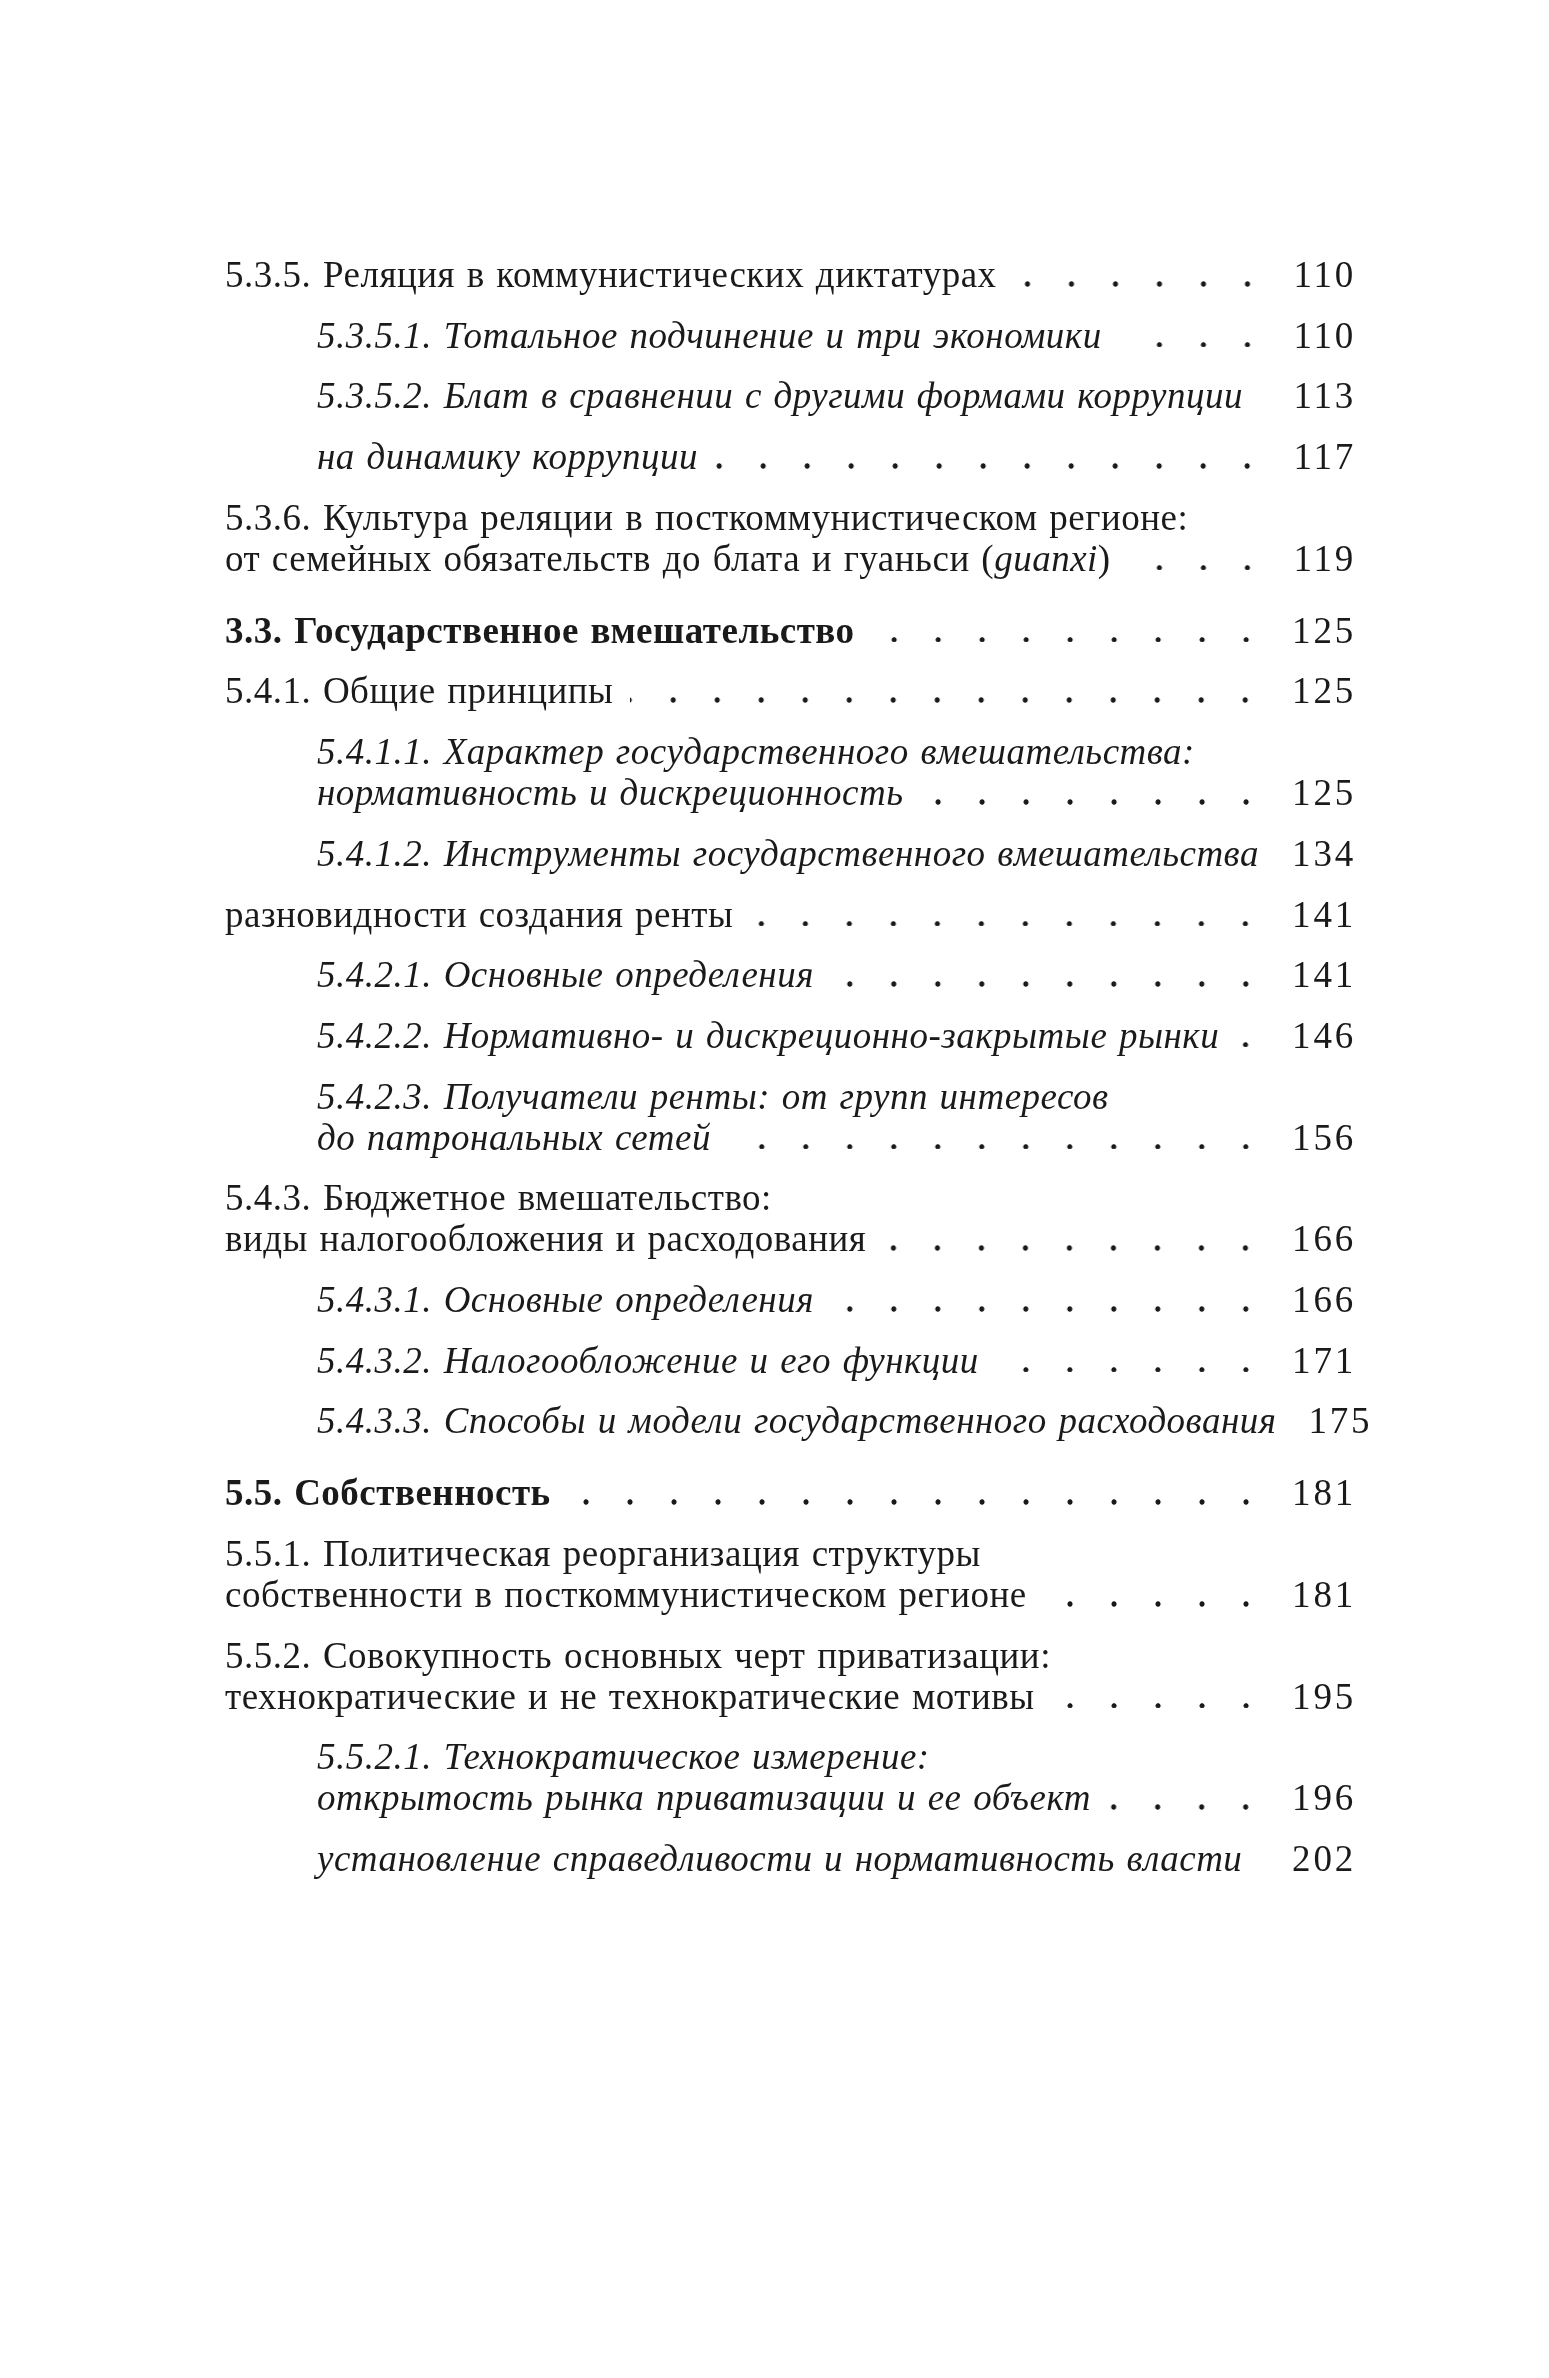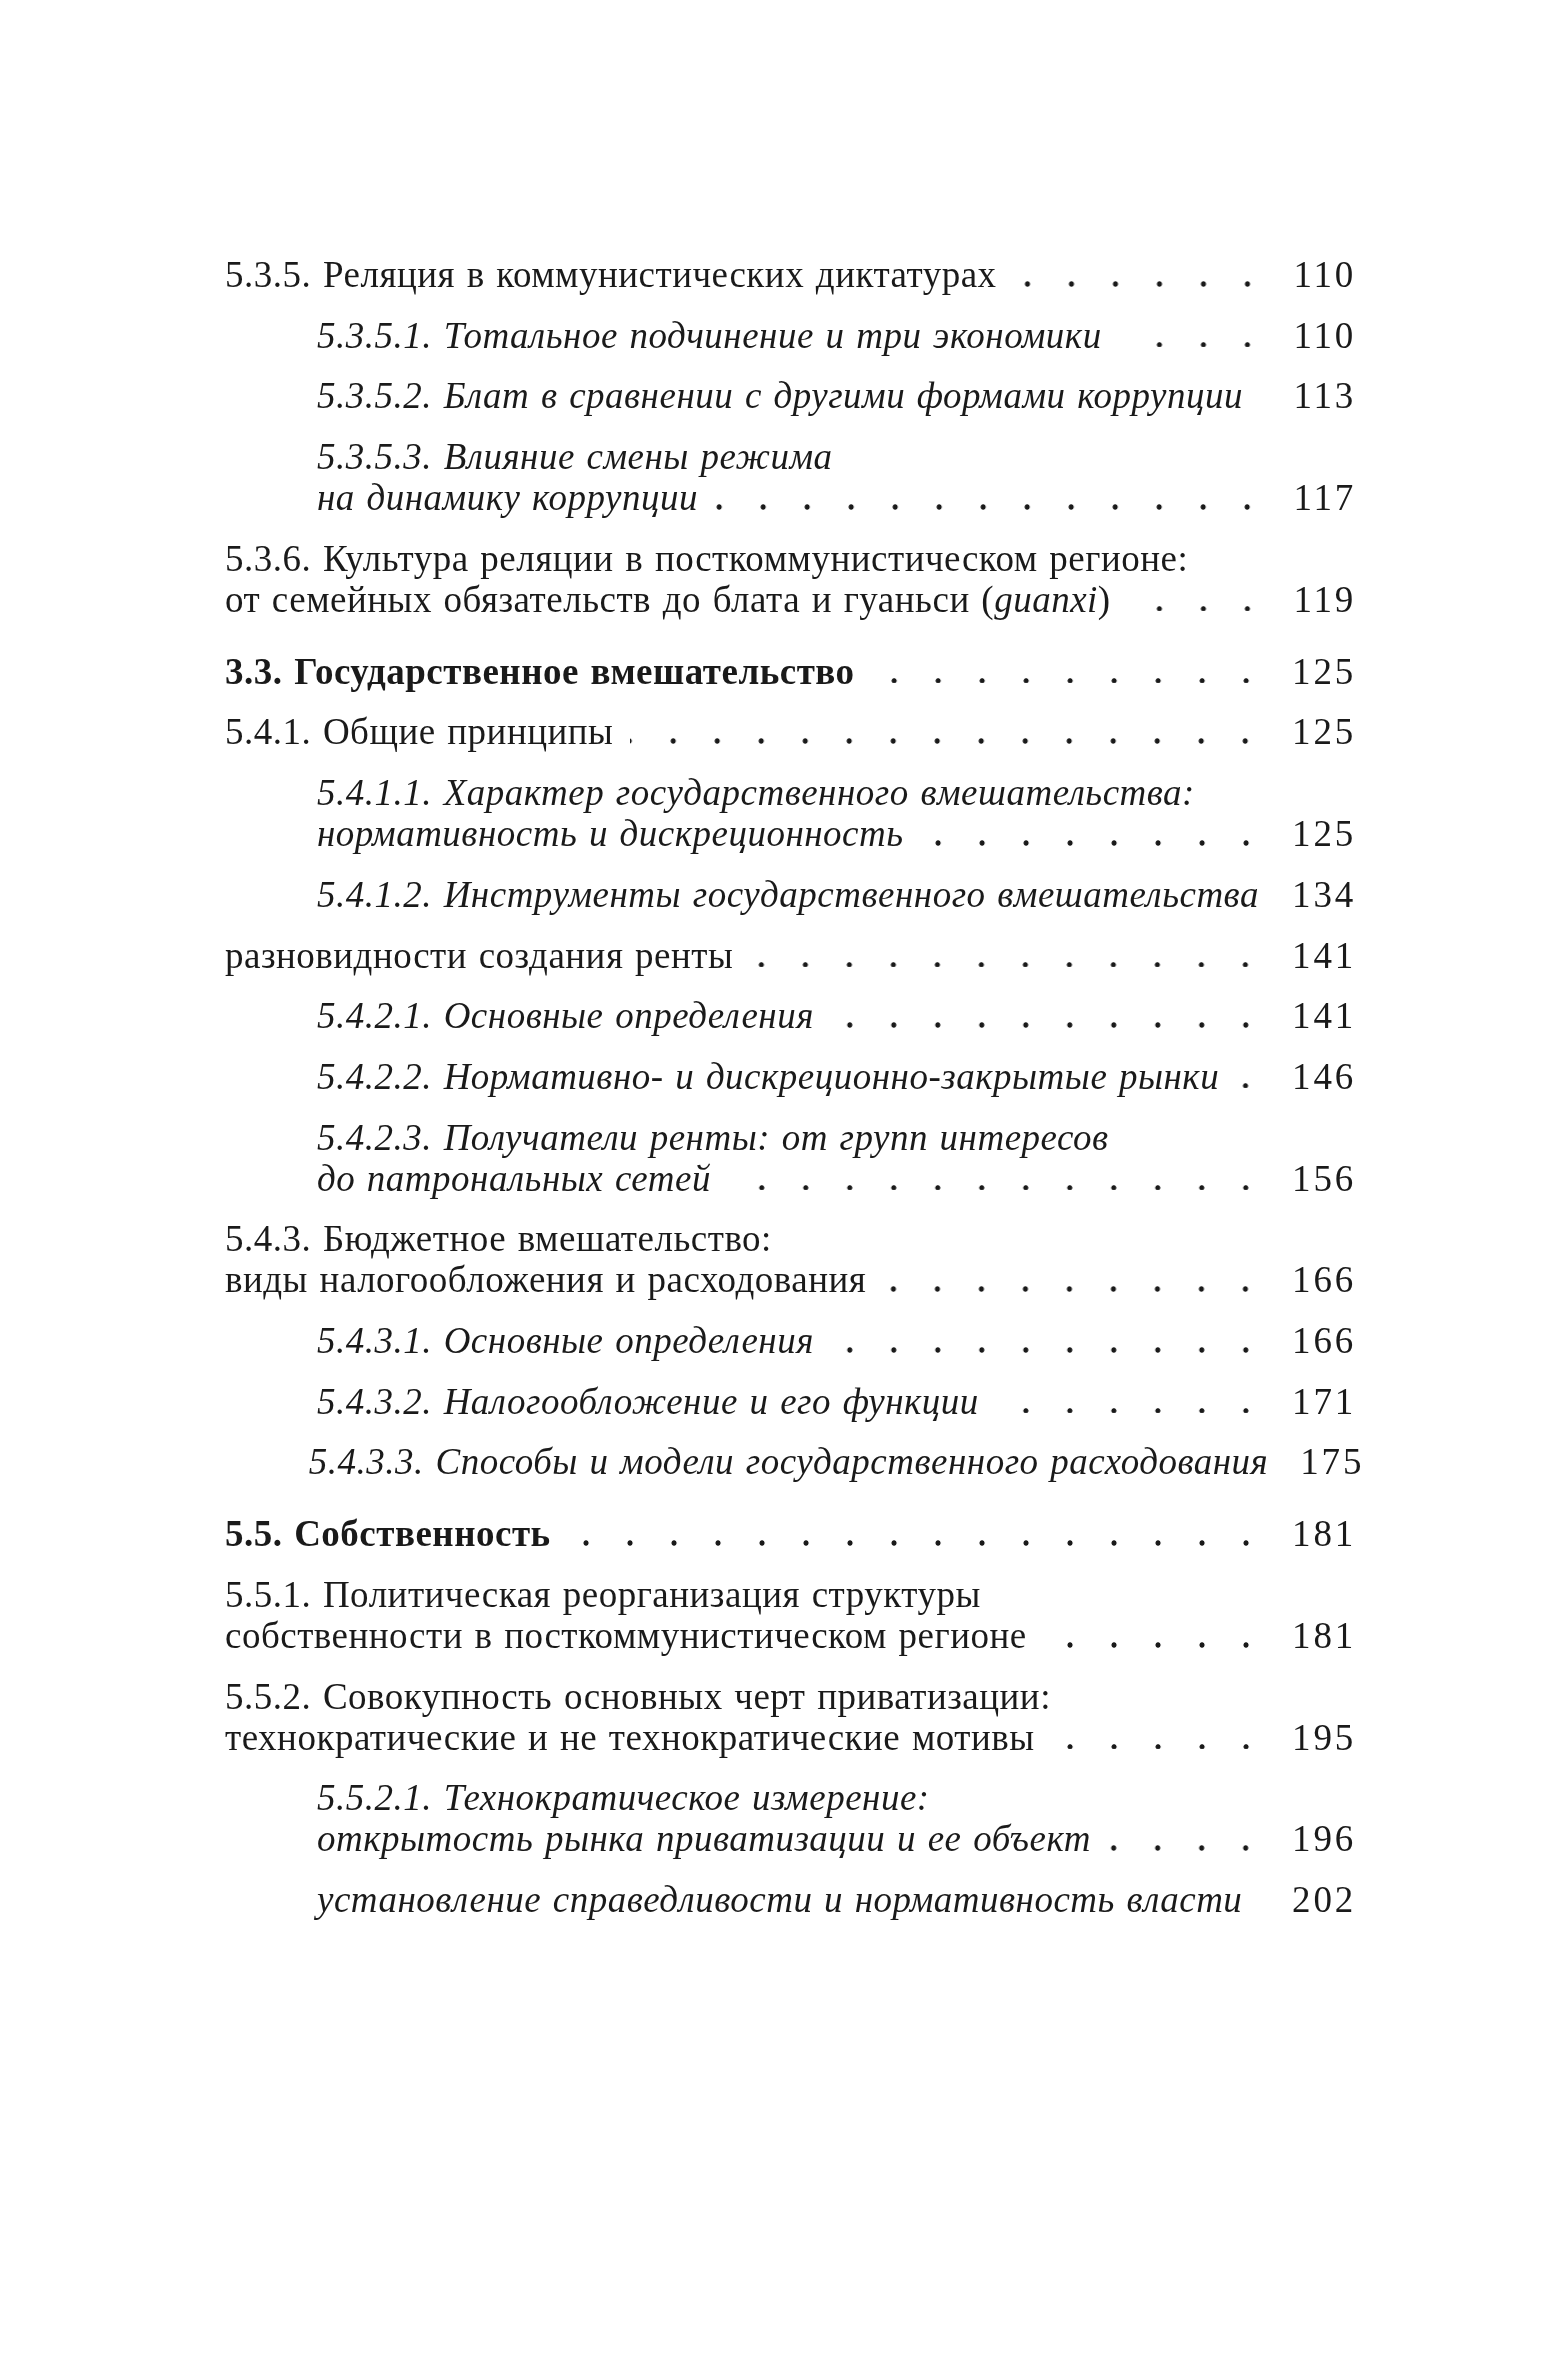--- a/index.html
+++ b/index.html
@@ -25,21 +25,20 @@
     width: 1131px;
   }
   .entry { margin-bottom: 19.7px; }
   .entry.section { margin-top: 31px; }
   .entry.level-2 { font-weight: 700; }
   .entry.level-4 { font-style: italic; padding-left: 92px; }
   .line {
     line-height: 41px;
     letter-spacing: 0.5px;
     word-spacing: 1.9px;
-    justify-content: center;
   }
   .line.last { display: flex; align-items: baseline; }
   .text { white-space: nowrap; }
   .seg-italic { font-style: italic; }
   .leader {
     flex: 1 1 auto;
     min-width: 0;
     height: 5.6px;
     align-self: flex-end;
     margin: 0 15px 8.4px 17px;
@@ -79,21 +78,20 @@
         </div>
       </div>
       <div class="entry level-4">
         <div class="line last">
           <span class="text"><span>5.3.5.2. Блат в сравнении с другими формами коррупции</span></span>
           <span class="leader"></span>
           <span class="page-num">113</span>
         </div>
       </div>
       <div class="entry level-4">
-        <div class="line"><span class="text"><span>5.3.5.3. Влияние смены режима</span></span></div>
         <div class="line last">
           <span class="text"><span>на динамику коррупции</span></span>
           <span class="leader"></span>
           <span class="page-num">117</span>
         </div>
       </div>
       <div class="entry level-3">
         <div class="line"><span class="text"><span>5.3.6. Культура реляции в посткоммунистическом регионе:</span></span></div>
         <div class="line last">
           <span class="text"><span>от семейных обязательств до блата и гуаньси (</span><span class="seg-italic">guanxi</span><span>)</span></span>

